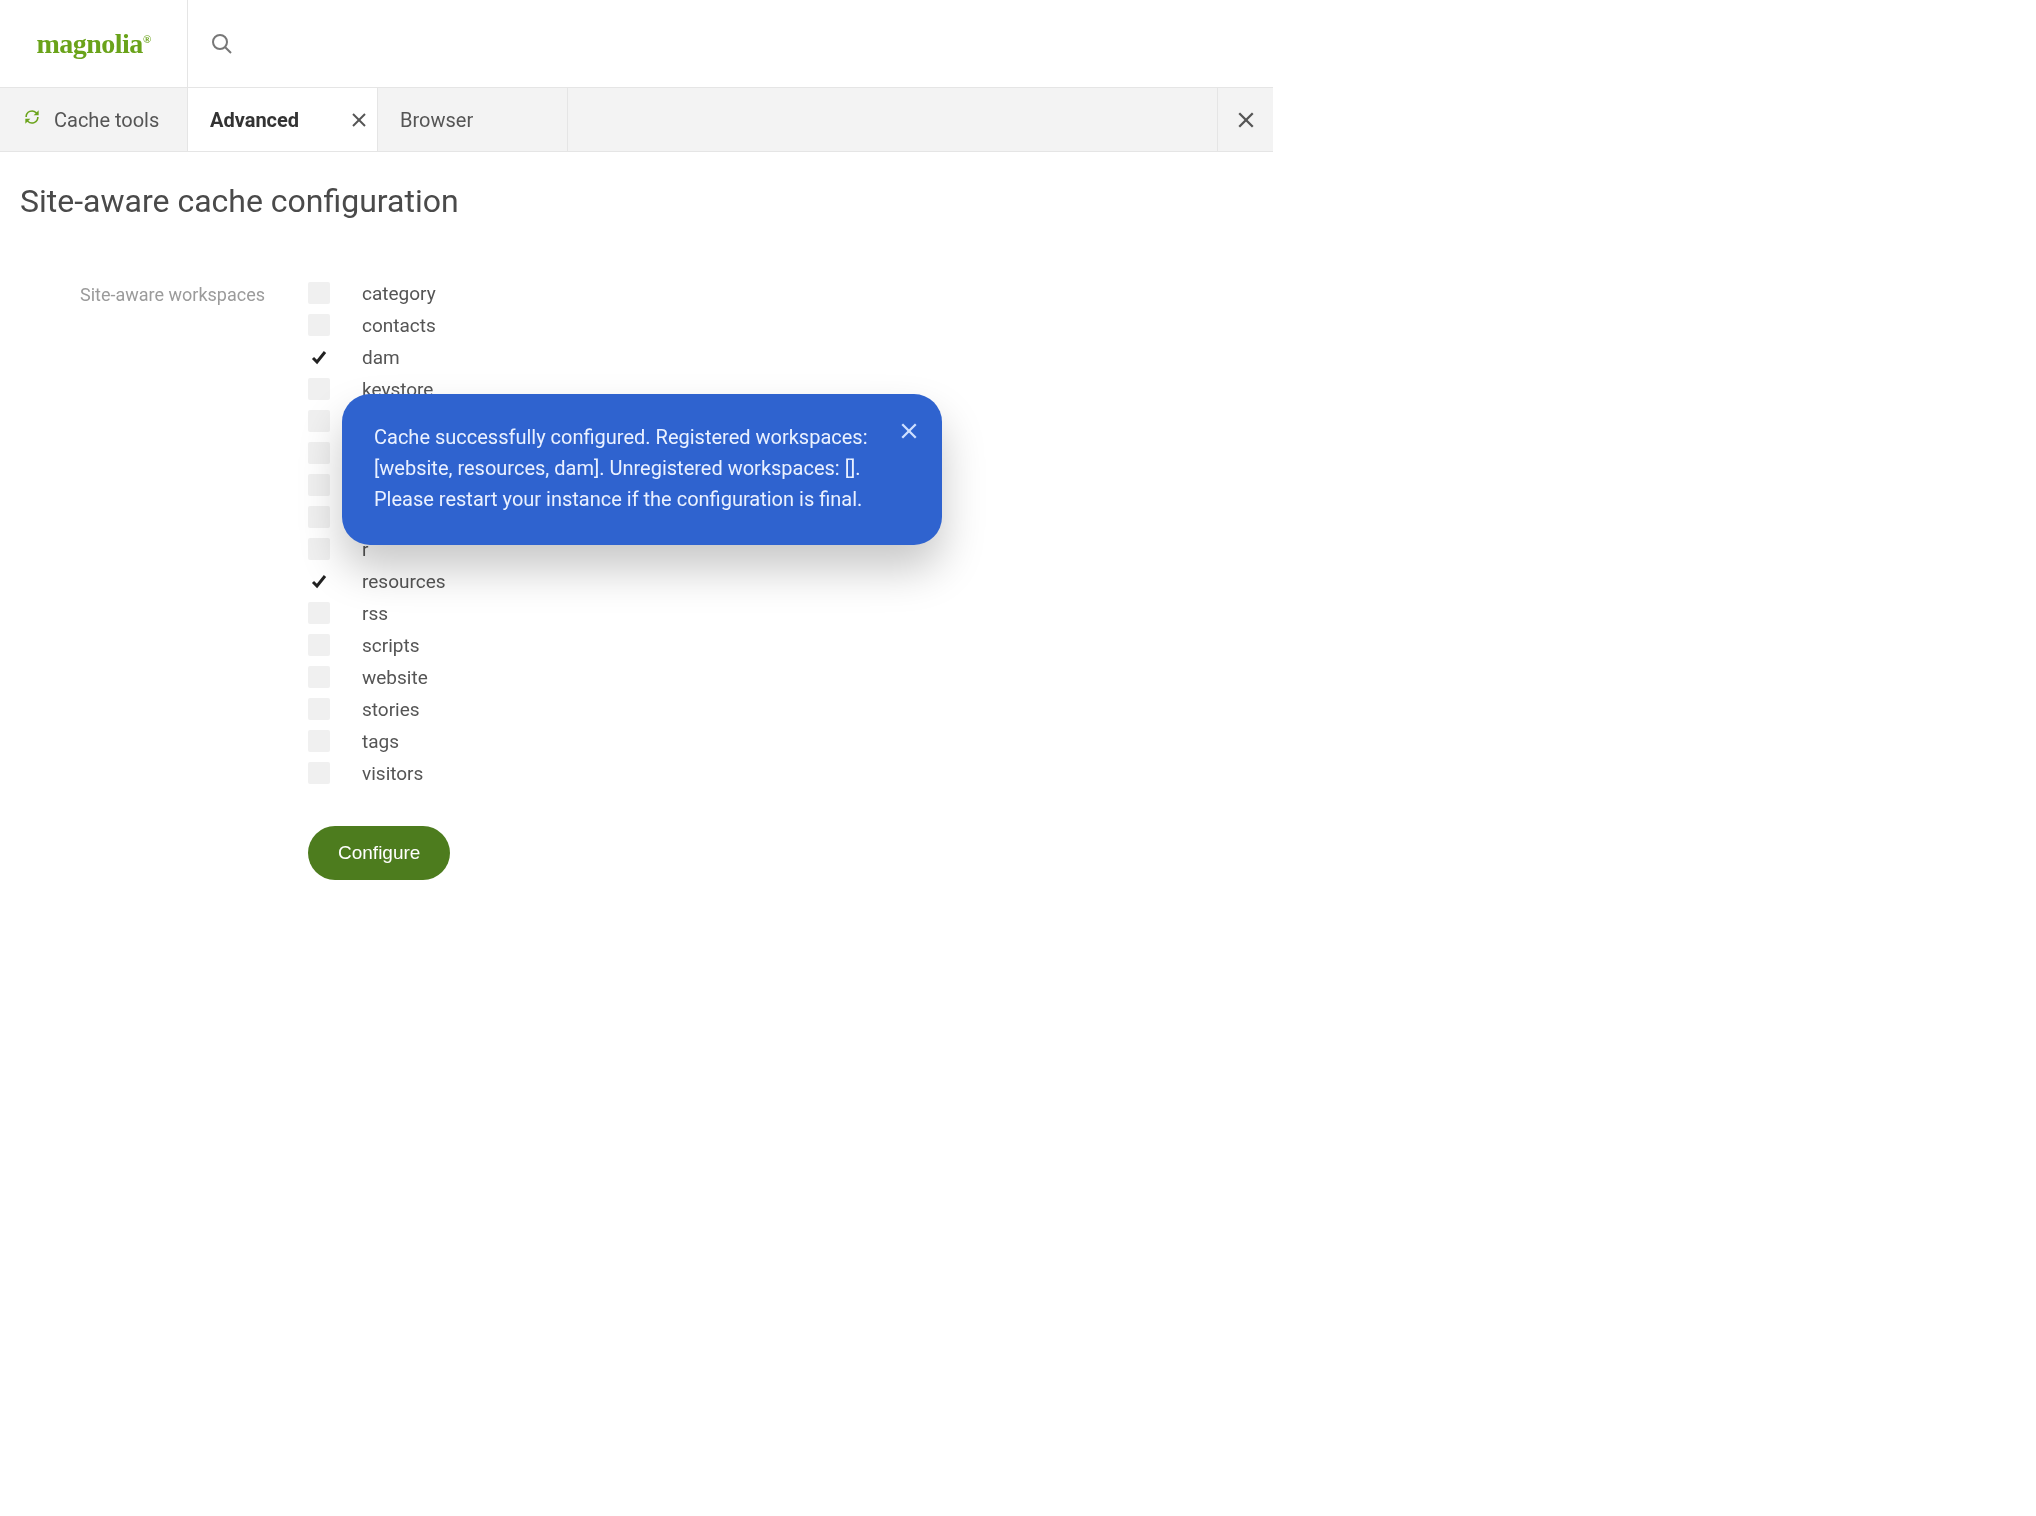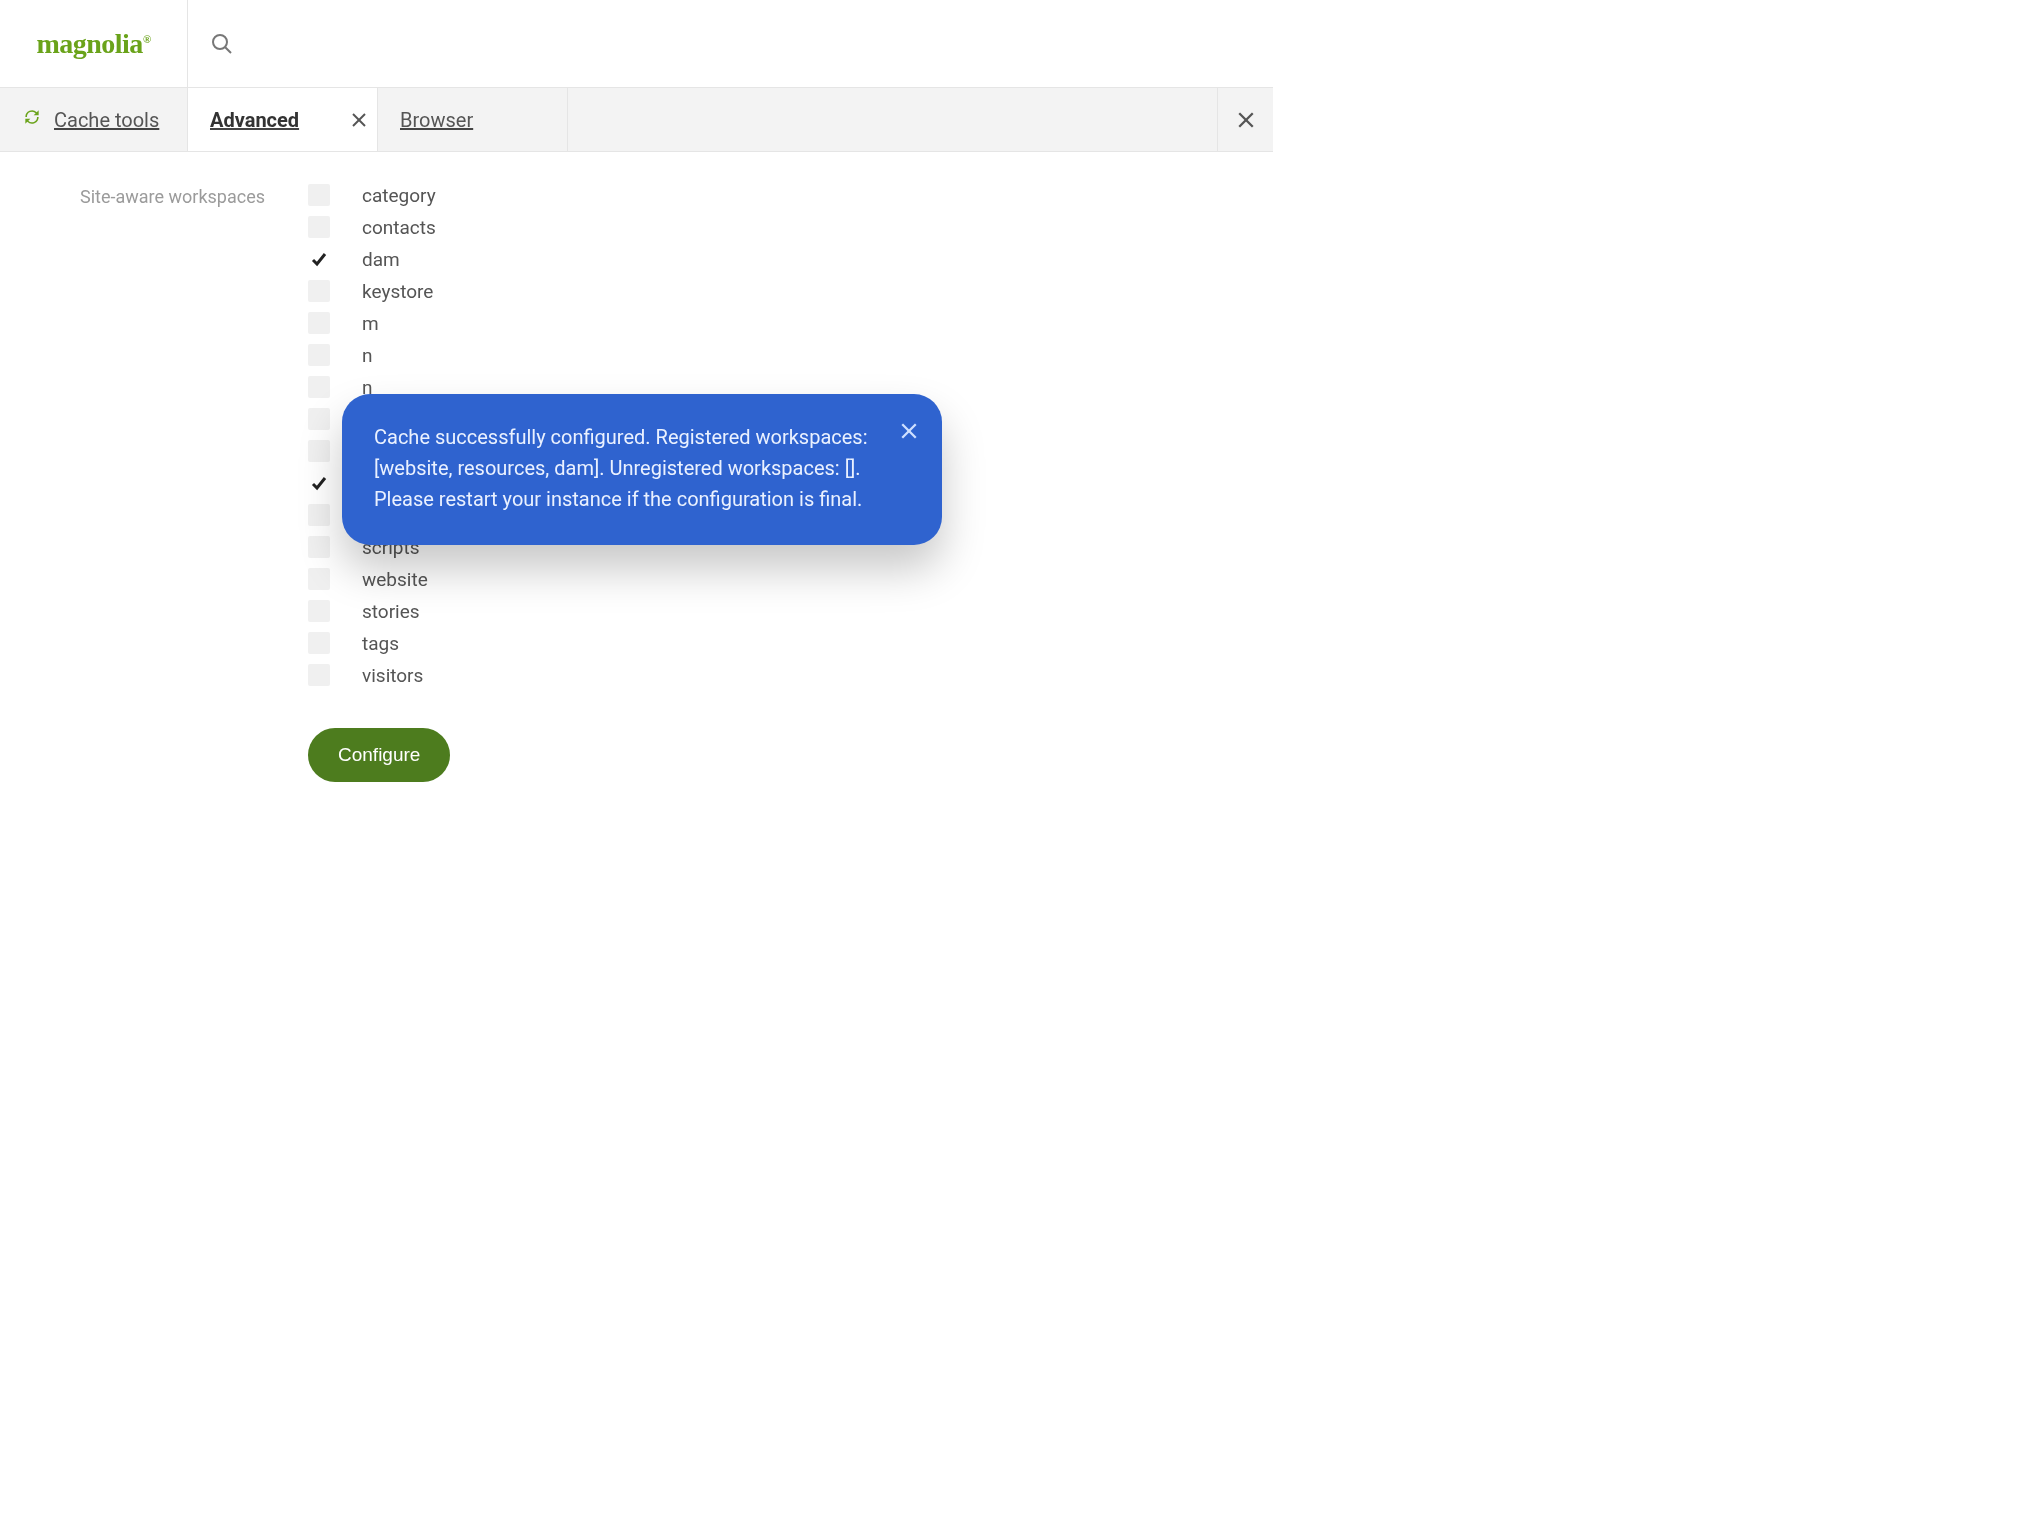--- a/index.html
+++ b/index.html
@@ -56,21 +56,20 @@
     width: 400px;
   }
   .search-input::placeholder { color: #bdbdbd; }
 
   
   .tabbar {
     display: flex;
     height: 64px;
     background: #f3f3f3;
     border-bottom: 1px solid #e5e5e5;
-    text-decoration: underline;
   }
   .tab {
     display: flex;
     align-items: center;
     padding: 0 22px;
     font-size: 20px;
     color: #555;
     border-right: 1px solid #e5e5e5;
     gap: 12px;
     background: #f3f3f3;
@@ -240,20 +239,21 @@
 
     <div class="global-close">
       <svg class="x-svg" width="18" height="18" viewBox="0 0 16 16">
           <line x1="2" y1="2" x2="14" y2="14"></line>
           <line x1="14" y1="2" x2="2" y2="14"></line>
         </svg>
     </div>
   </div>
 
   <div class="content">
+    <h1 class="page-title">Site-aware cache configuration</h1>
 
     <div class="form-row">
       <div class="form-label">Site-aware workspaces</div>
       <div class="form-field">
         <ul class="checklist" id="checklist">
             <li class="check-item">
               <span class="chk"></span>
               <span class="chk-label">category</span>
             </li>
             <li class="check-item">

